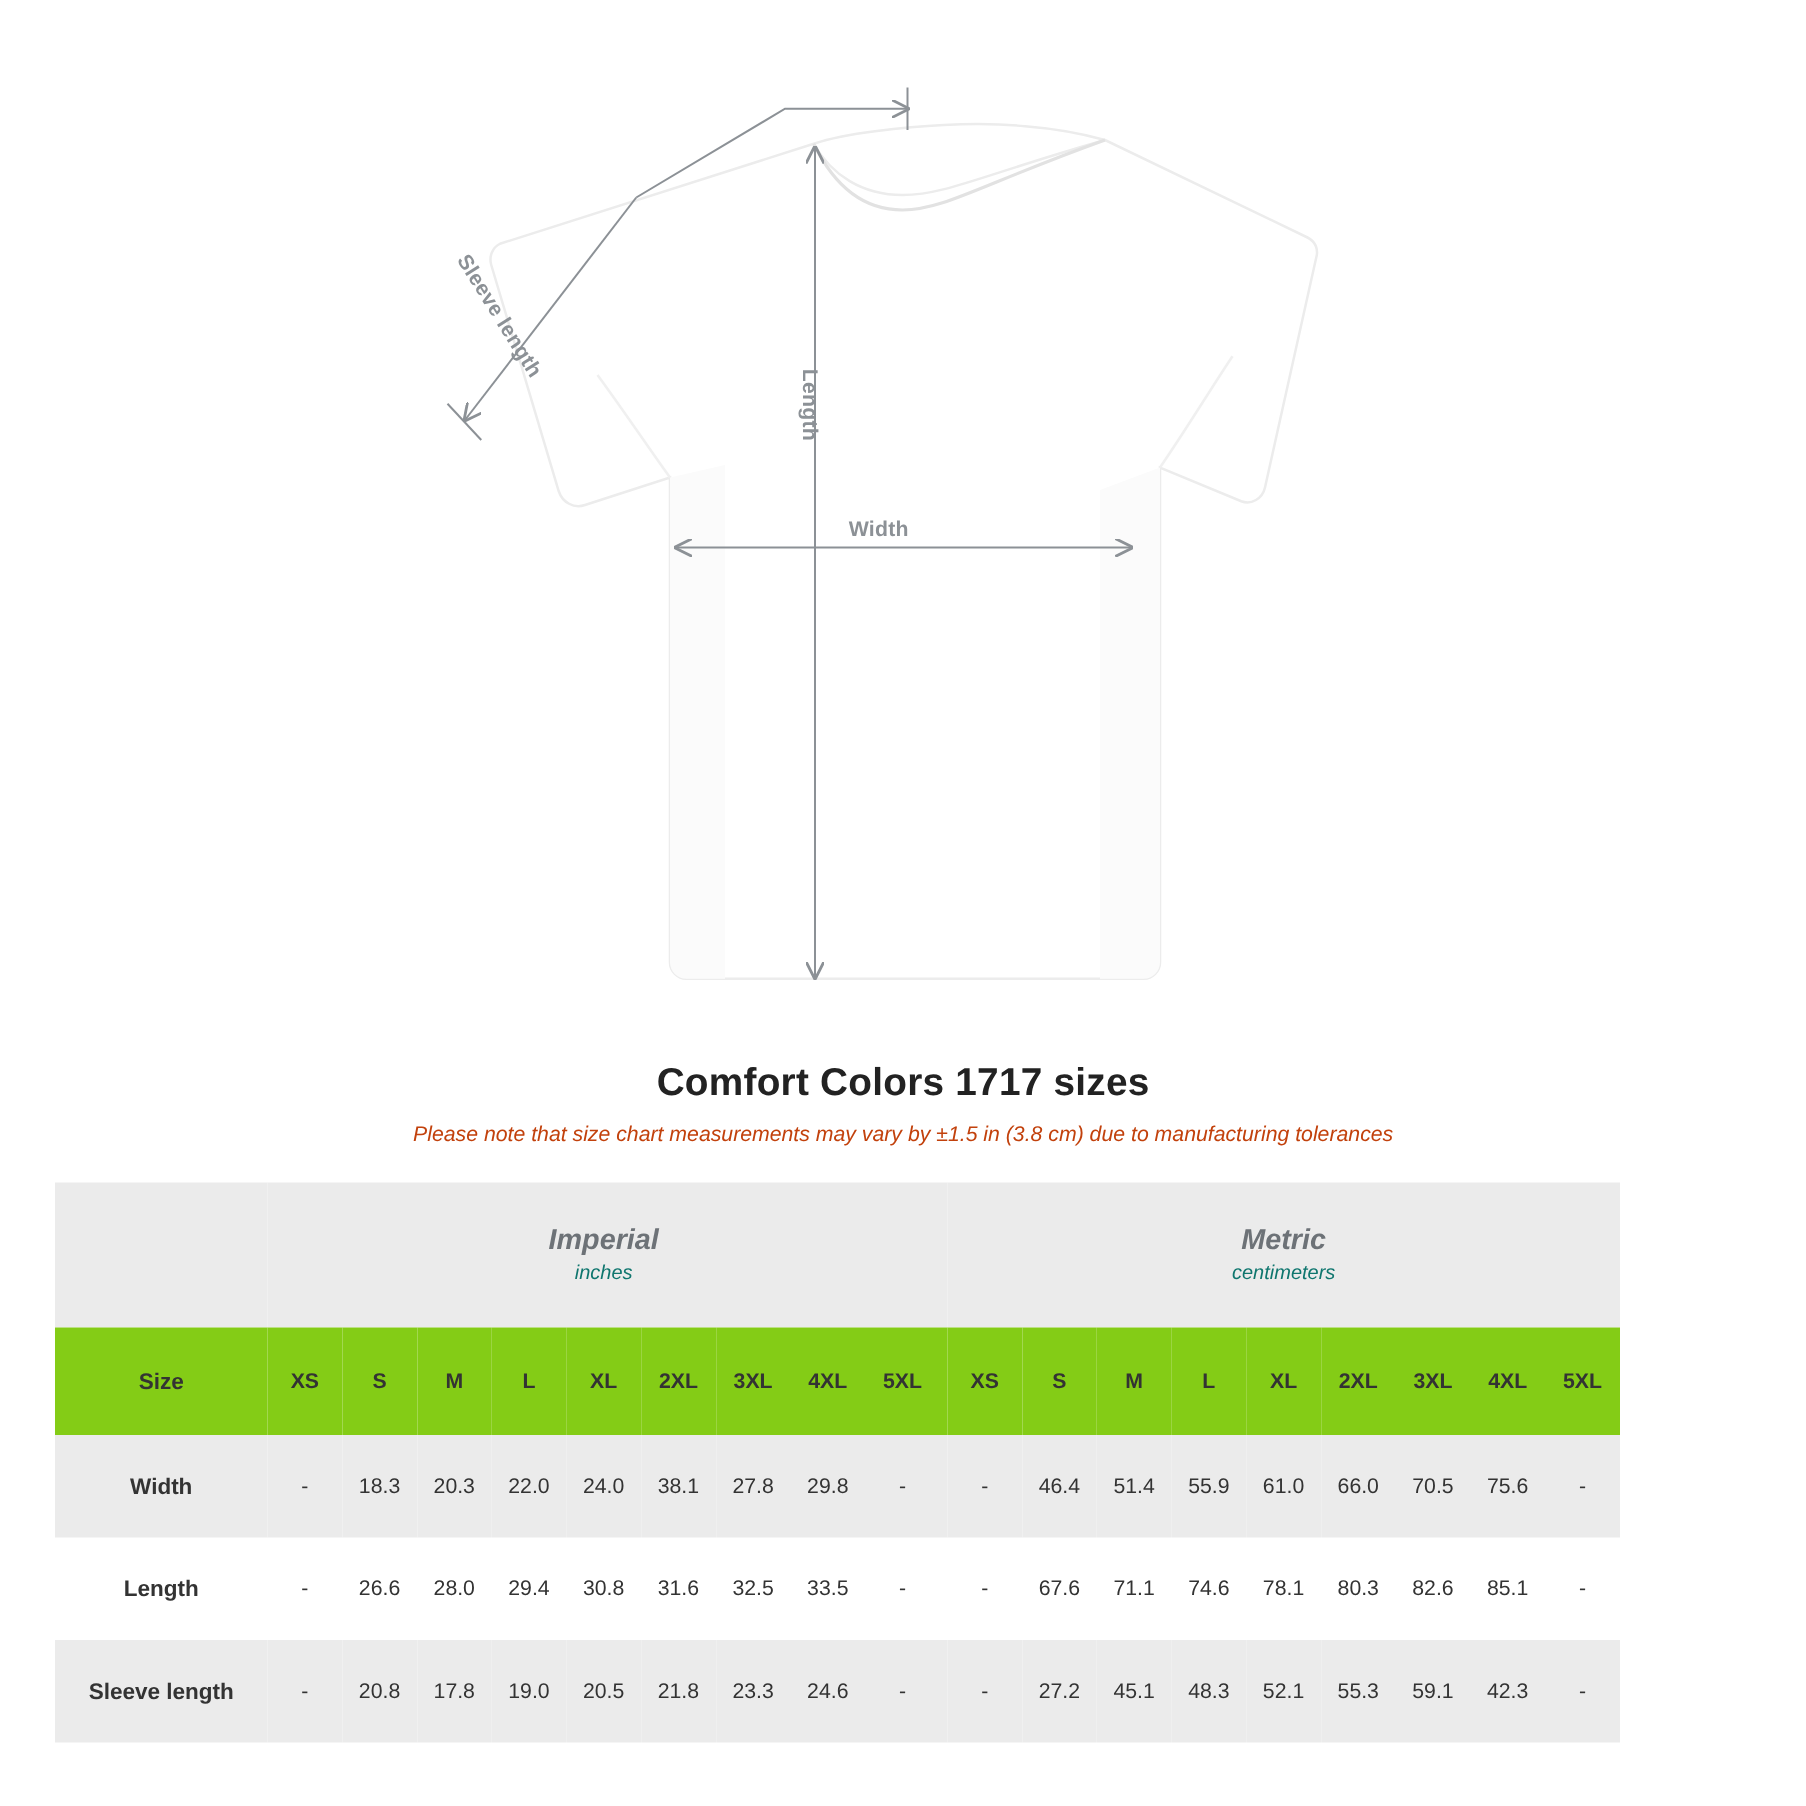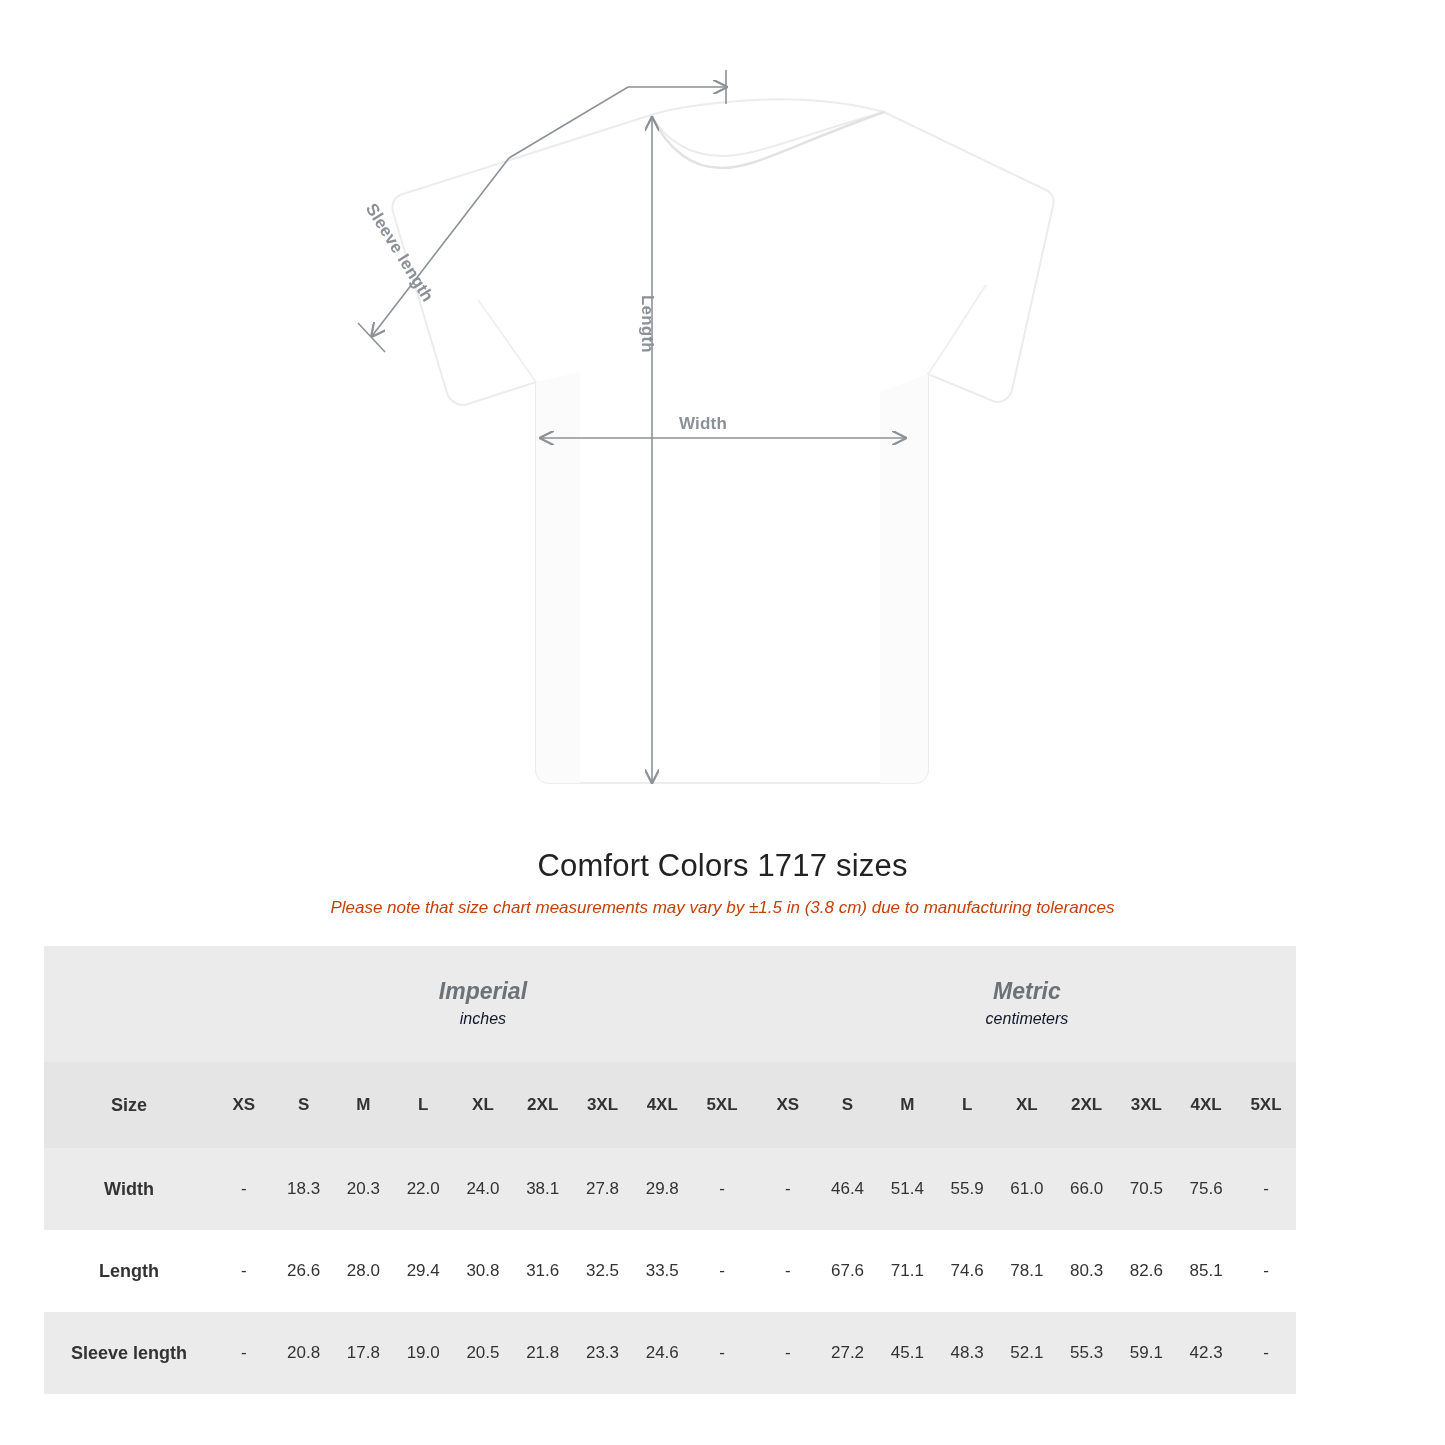--- a/index.html
+++ b/index.html
@@ -56,21 +56,21 @@
     top: 414px;
   }
 
   
   .title-block {
     text-align: center;
     margin-top: 18px;
   }
   .chart-title {
     font-size: 31px;
-    font-weight: normal;
+    font-weight: bold;
     color: #222222;
     margin: 0;
     letter-spacing: 0.2px;
   }
   .chart-note {
     font-size: 17px;
     font-style: italic;
     color: #c2410c;
     margin: 14px 0 0 0;
   }
@@ -104,28 +104,28 @@
     font-size: 23px;
     font-style: italic;
     font-weight: bold;
     color: #6d7277;
     display: block;
     line-height: 1.25;
   }
   .unit-sub {
     font-size: 16px;
     font-style: italic;
-    color: #0f172a;
+    color: #0f766e;
     display: block;
     line-height: 1.6;
   }
   .head-row td {
     height: 86px;
     font-weight: bold;
-    background: #e5e5e5;
+    background: #84cc16;
   }
   .head-row td.rowlabel { font-size: 18px; }
   .data-row td {
     height: 82px;
   }
   .data-row.shade td {
     background: #ebebeb;
   }
   .data-row td.rowlabel {
     font-weight: bold;

